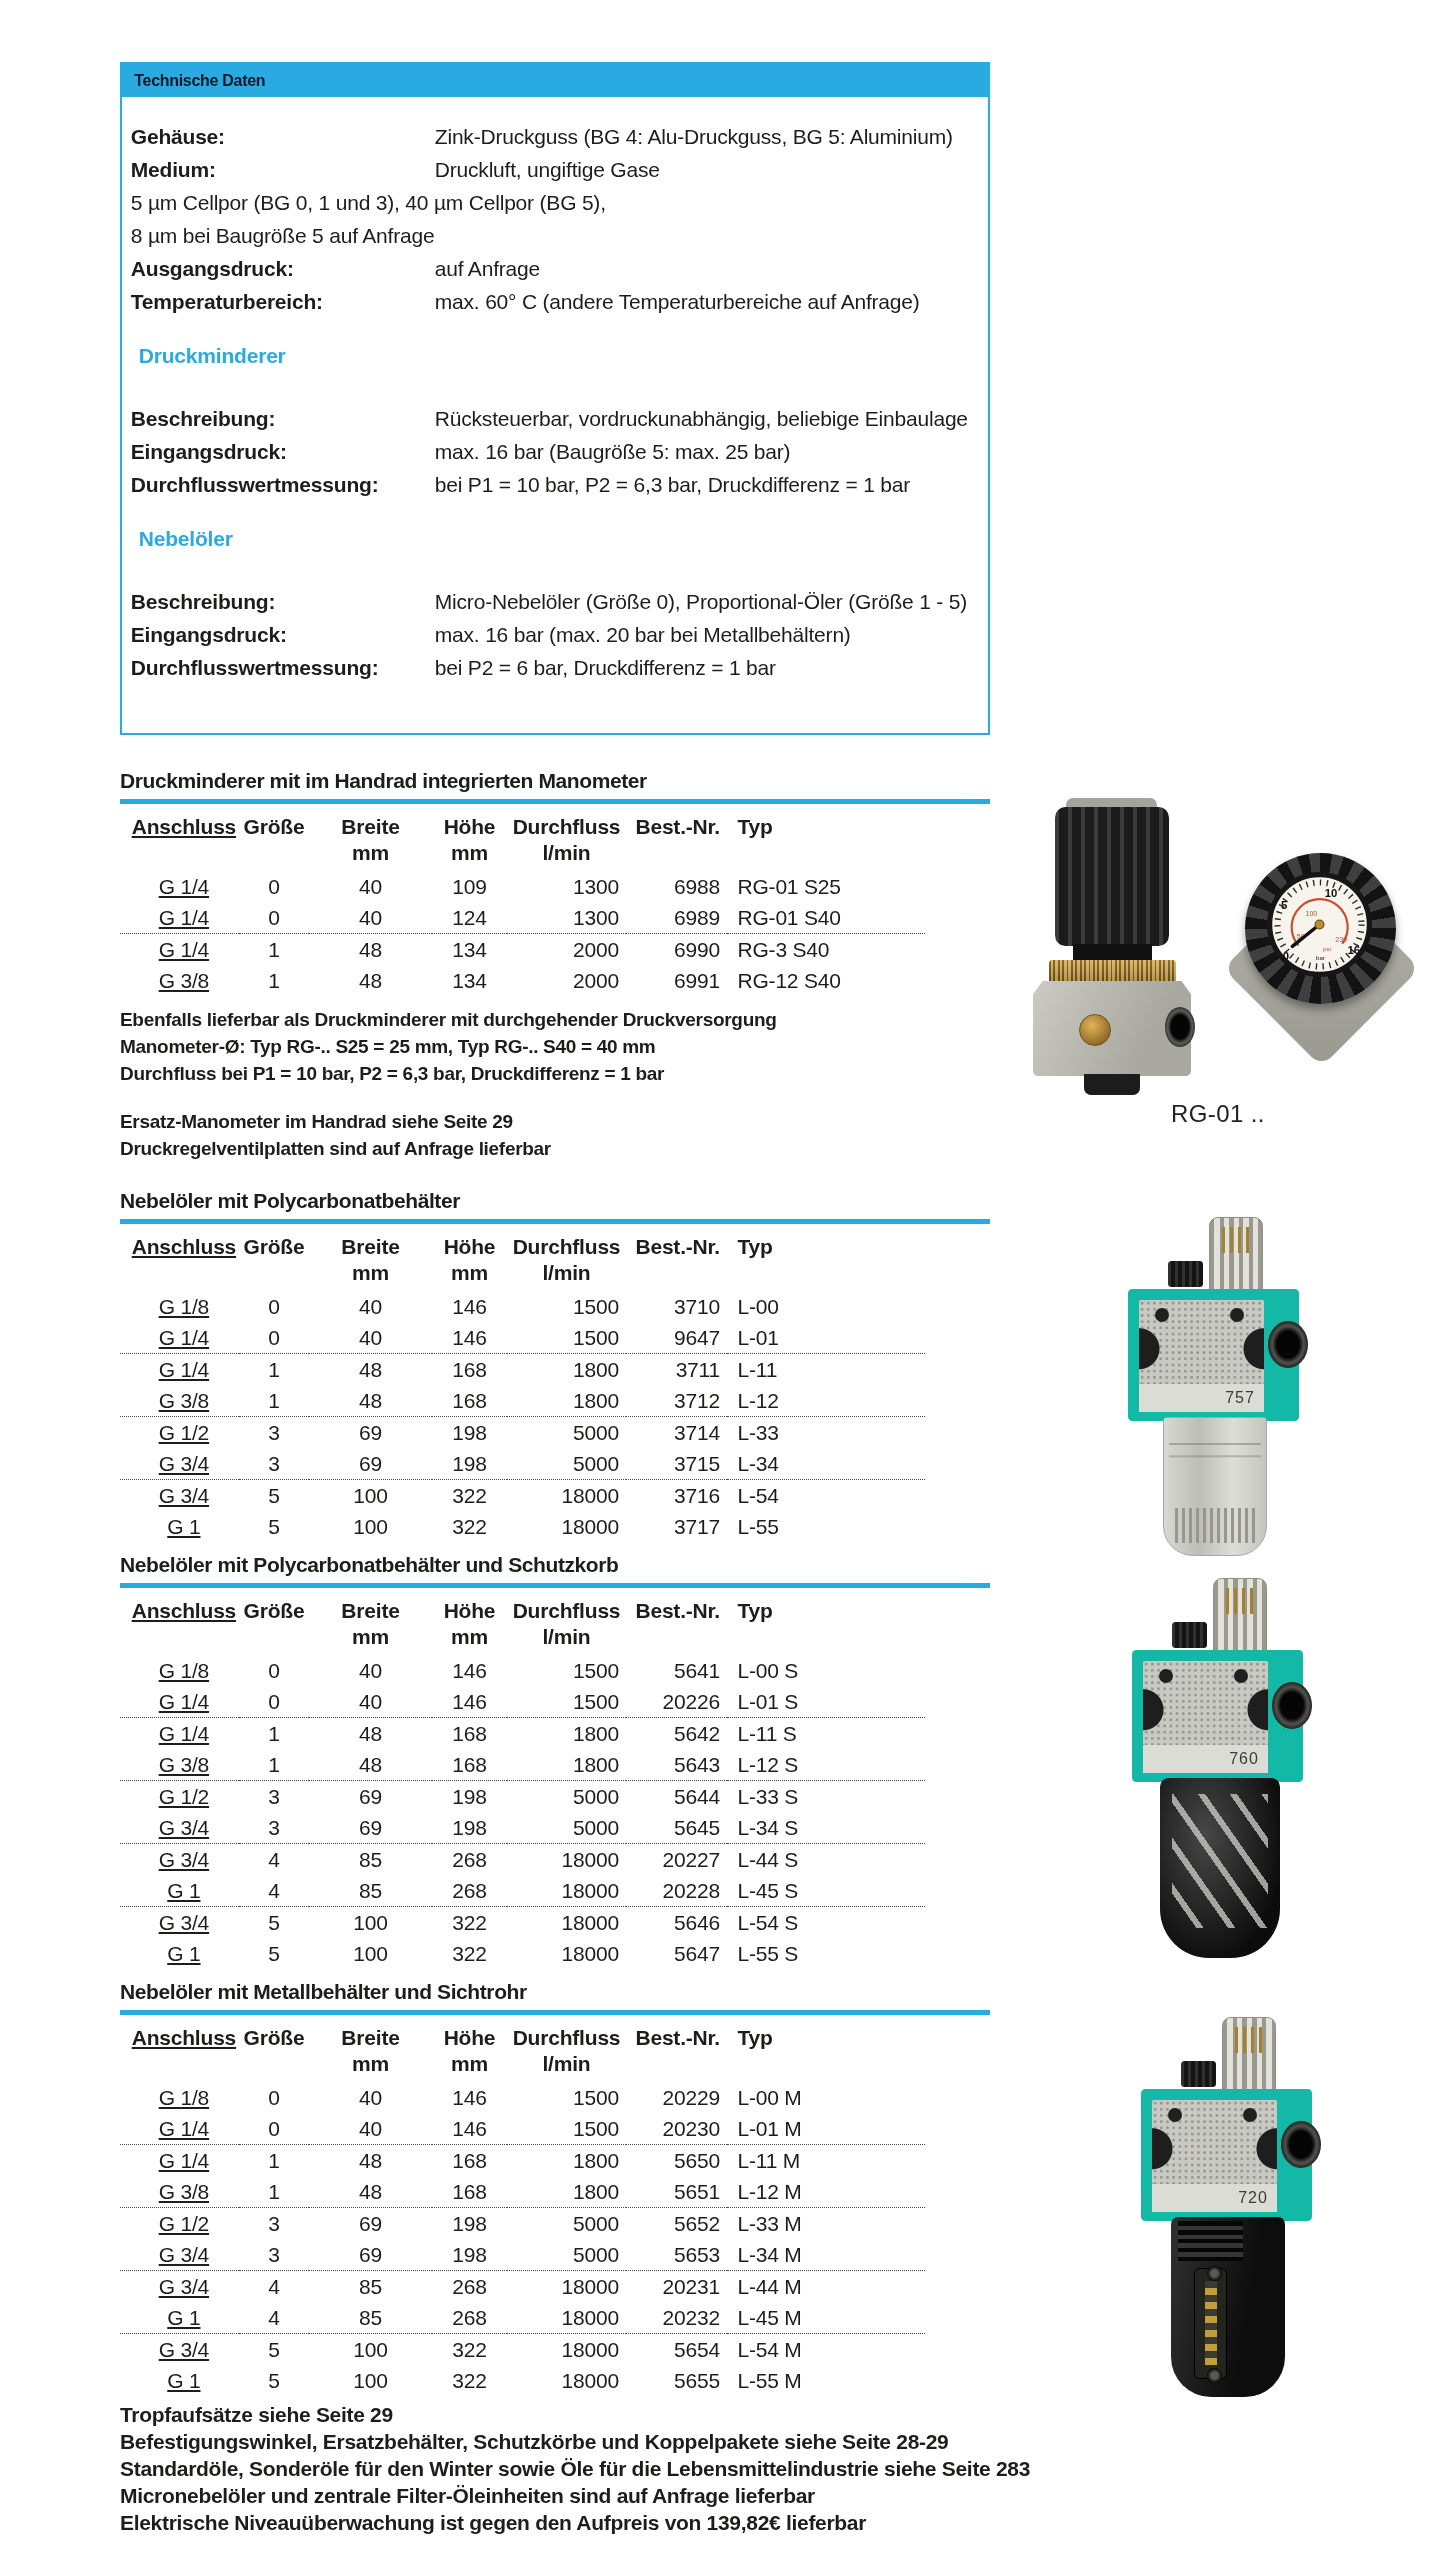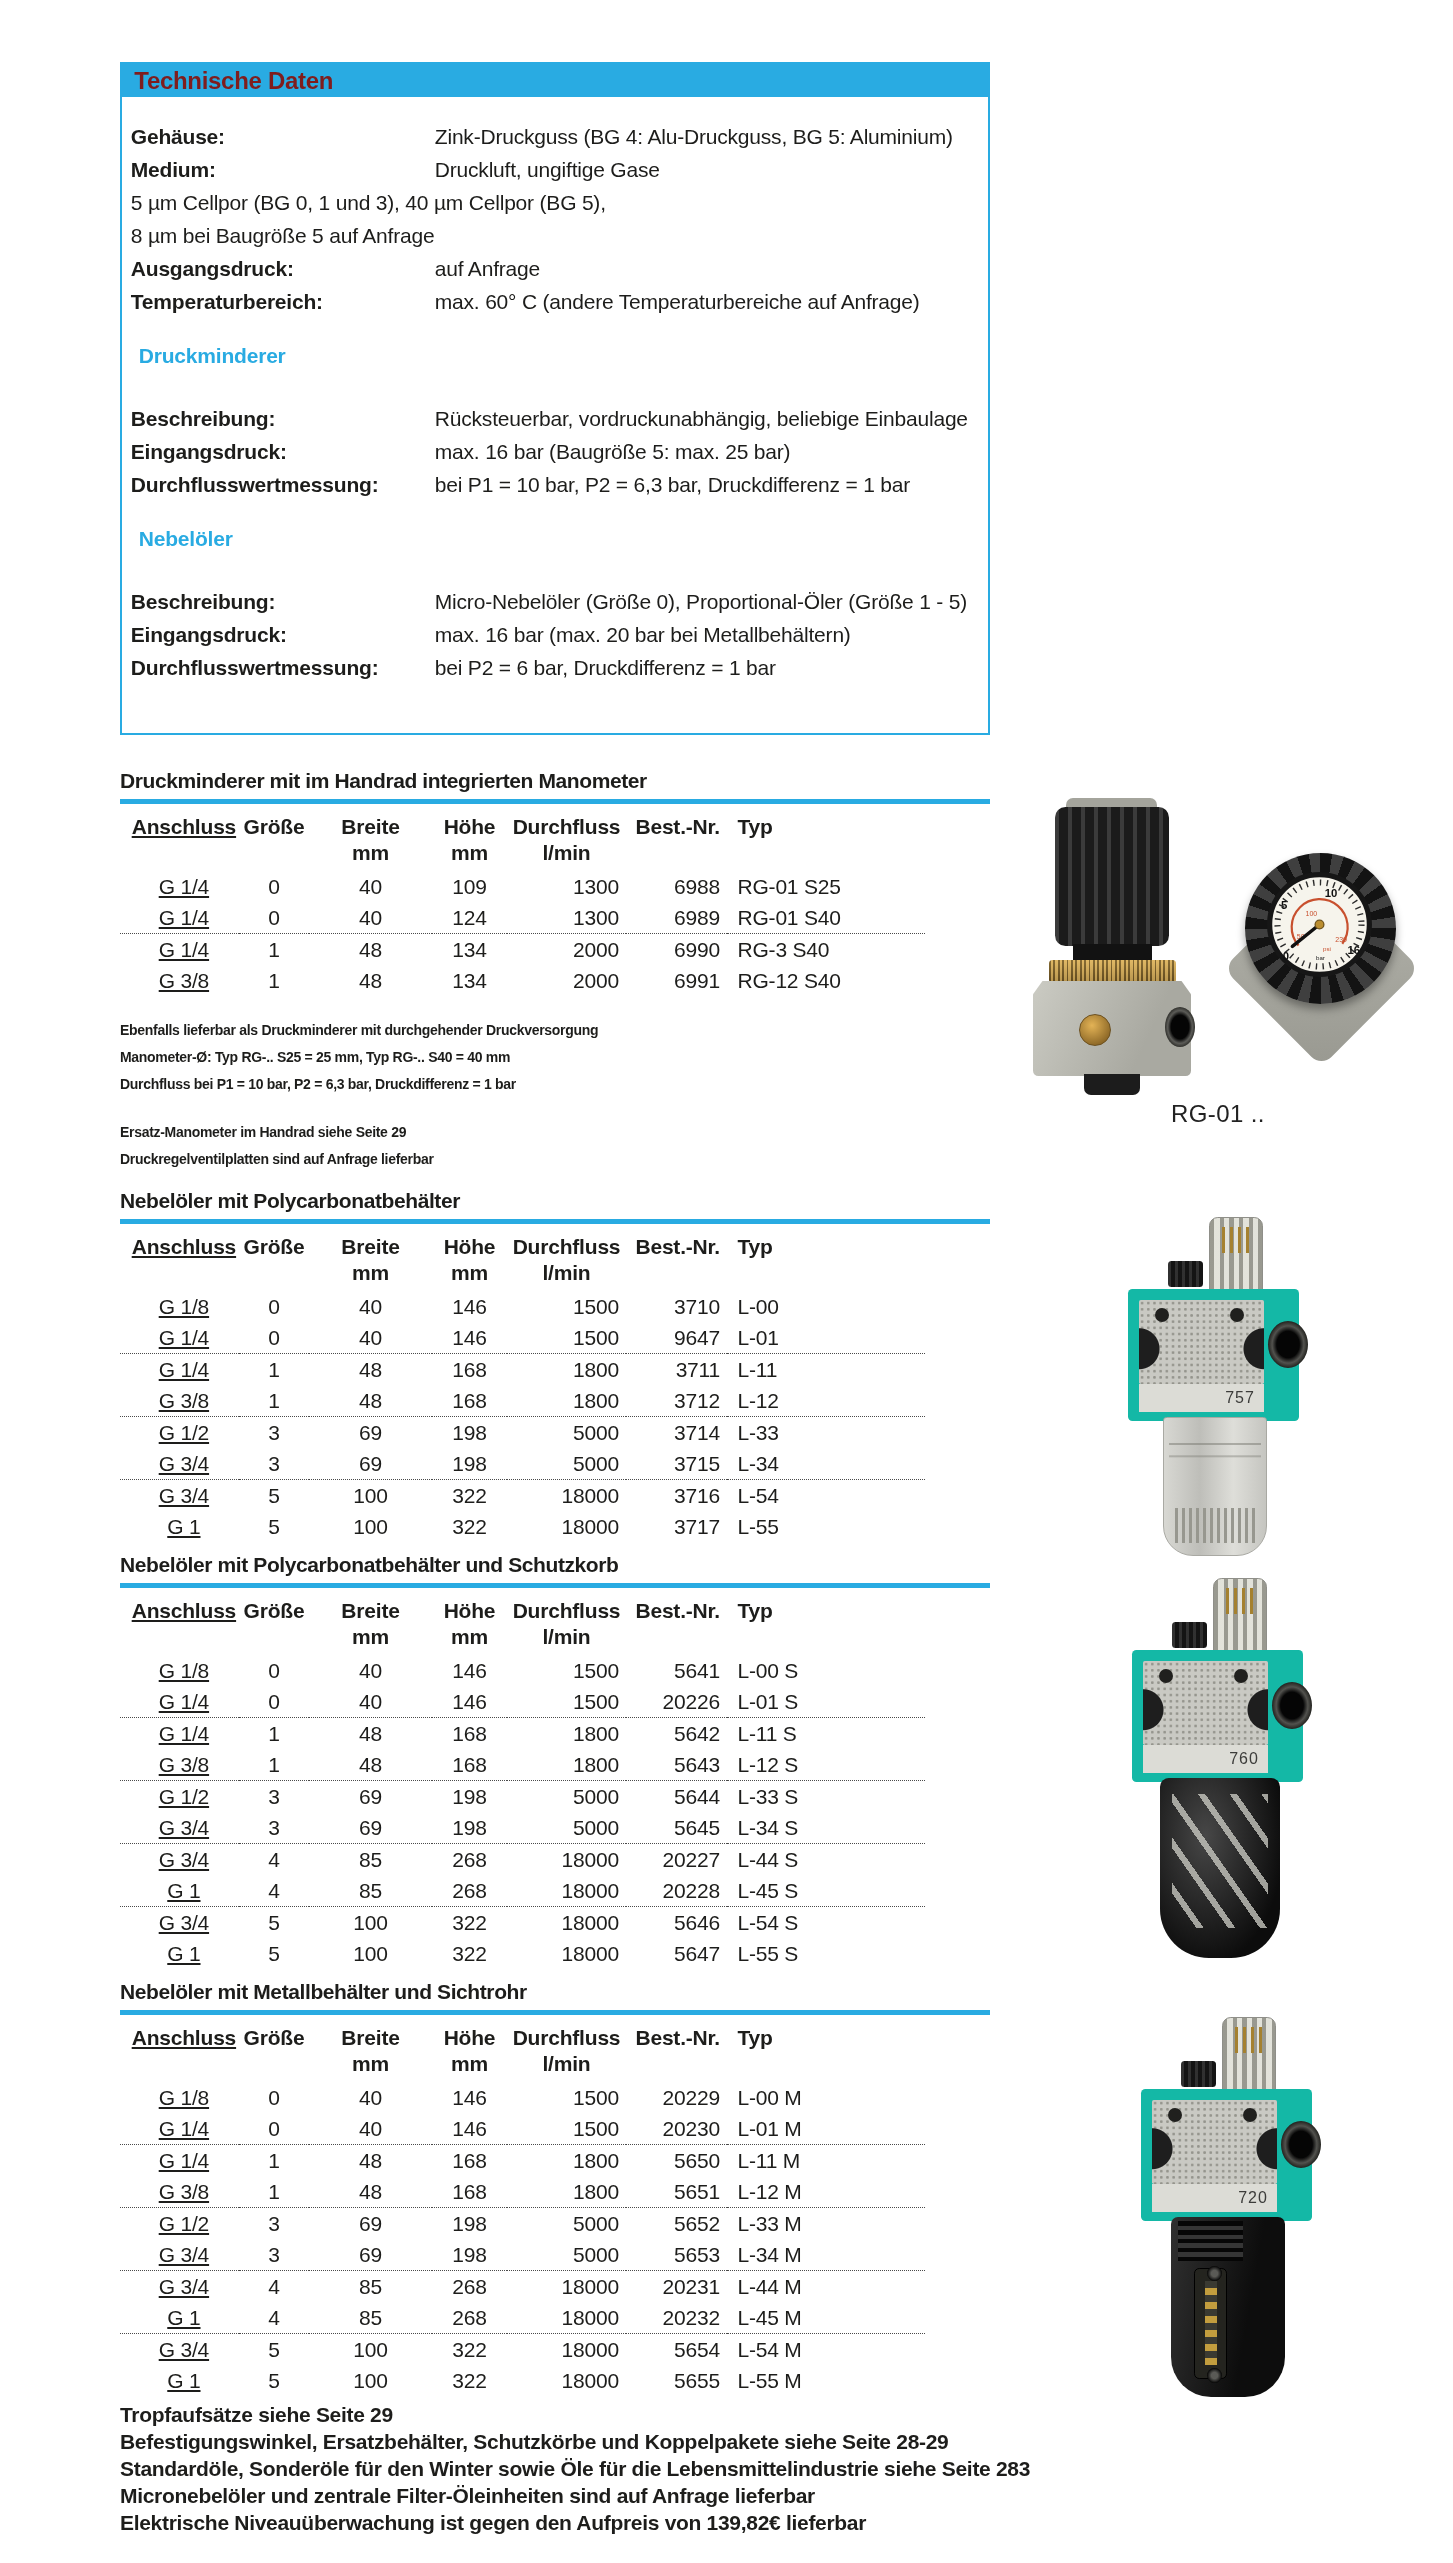--- a/index.html
+++ b/index.html
@@ -7,22 +7,22 @@
   html,body { margin:0; padding:0; }
   body {
     width:1454px; height:2563px; background:#ffffff;
     font-family:"Liberation Sans", sans-serif; color:var(--ink);
   }
   .page { position:relative; width:1454px; height:2563px; overflow:hidden; background:#fff; }
 
   
   .techbox { position:absolute; left:120px; top:62px; width:870px; height:673px;
     border:2.6px solid var(--accent); background:#fff; }
-  .techbox-bar { height:33px; background:var(--accent); color:#7f1d1d; font-weight:bold;
-    font-size:24px; line-height:33px; padding-left:12.3px; letter-spacing:-0.3px; }
+  .techbox-bar { height:33px; background:var(--accent); color:#0f172a; font-weight:bold;
+    font-size:16px; line-height:33px; padding-left:12.3px; letter-spacing:-0.3px; }
   .techbox-body { padding:23px 16px 0 8.8px; font-size:21px; letter-spacing:-0.2px; }
   .trow { display:flex; line-height:33px; }
   .trow .lbl { width:304px; flex:none; font-weight:bold; }
   .trow .val { flex:1; }
   .strongu { font-weight:bold; text-decoration:underline; }
   .subhead { color:var(--accent); font-weight:bold; font-size:21px;
     line-height:33px; margin:21px 0 30px 8px; }
 
   
   .sect { position:absolute; left:120px; width:870px; }
@@ -38,21 +38,21 @@
   table.data th:nth-child(2), table.data td:nth-child(2),
   table.data th:nth-child(3), table.data td:nth-child(3),
   table.data th:nth-child(4), table.data td:nth-child(4) { text-align:center; }
   table.data th:nth-child(5) { text-align:center;margin-left:20px; }
   table.data td:nth-child(5) { text-align:right; padding-right:7px; }
   table.data th:nth-child(6), table.data td:nth-child(6) { text-align:right; padding-right:7px; }
   table.data th:nth-child(7), table.data td:nth-child(7) { text-align:left; padding-left:10.5px; }
   table.data tbody { border-top:5.3px solid transparent; }
   tr.sep td { border-bottom:1.8px dotted #4a4a4a; }
 
-  .notes { margin-top:21px; font-weight:bold; font-size:14px; line-height:27px; letter-spacing:-0.3px; }
+  .notes { margin-top:10px; font-weight:bold; font-size:19px; line-height:27px; letter-spacing:-0.3px; }
   .notes .gap { height:21px; }
 
   .footer-notes { position:absolute; left:120px; top:2401px; font-weight:bold;
     font-size:21px; line-height:27px; letter-spacing:-0.3px; }
 
   
   .art { position:absolute; }
   .art, .art * { pointer-events:none; }
 
   

